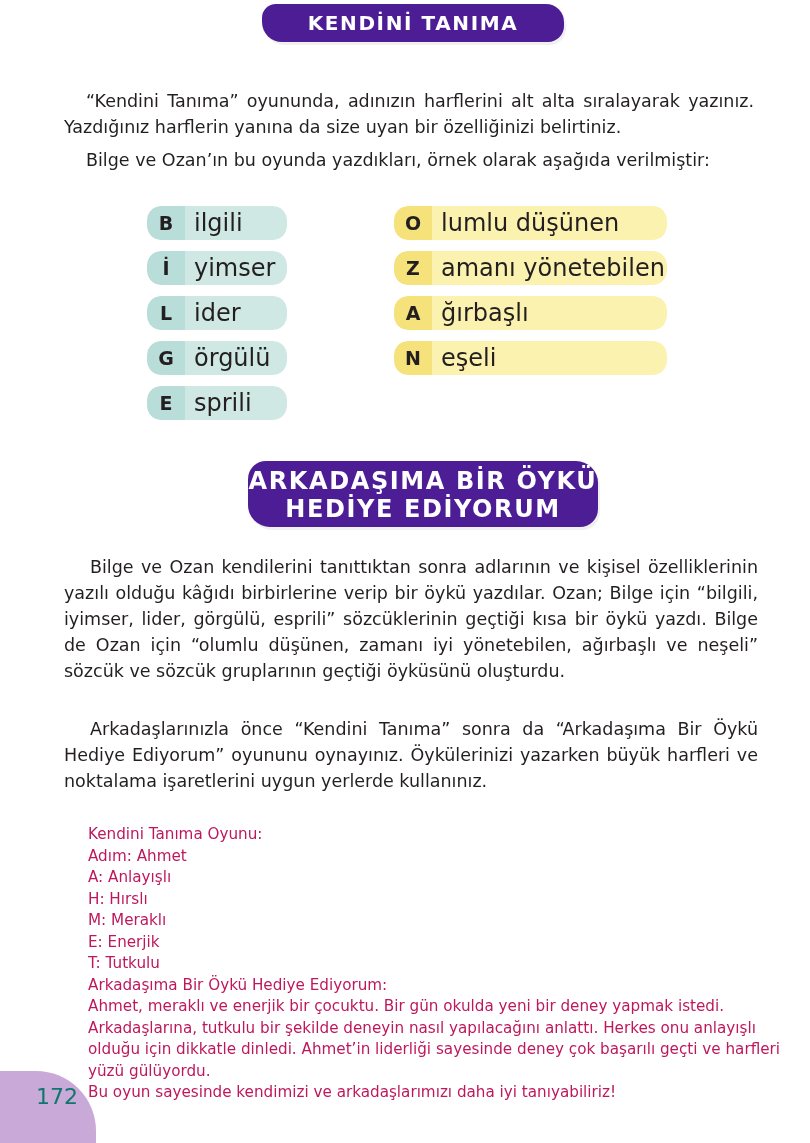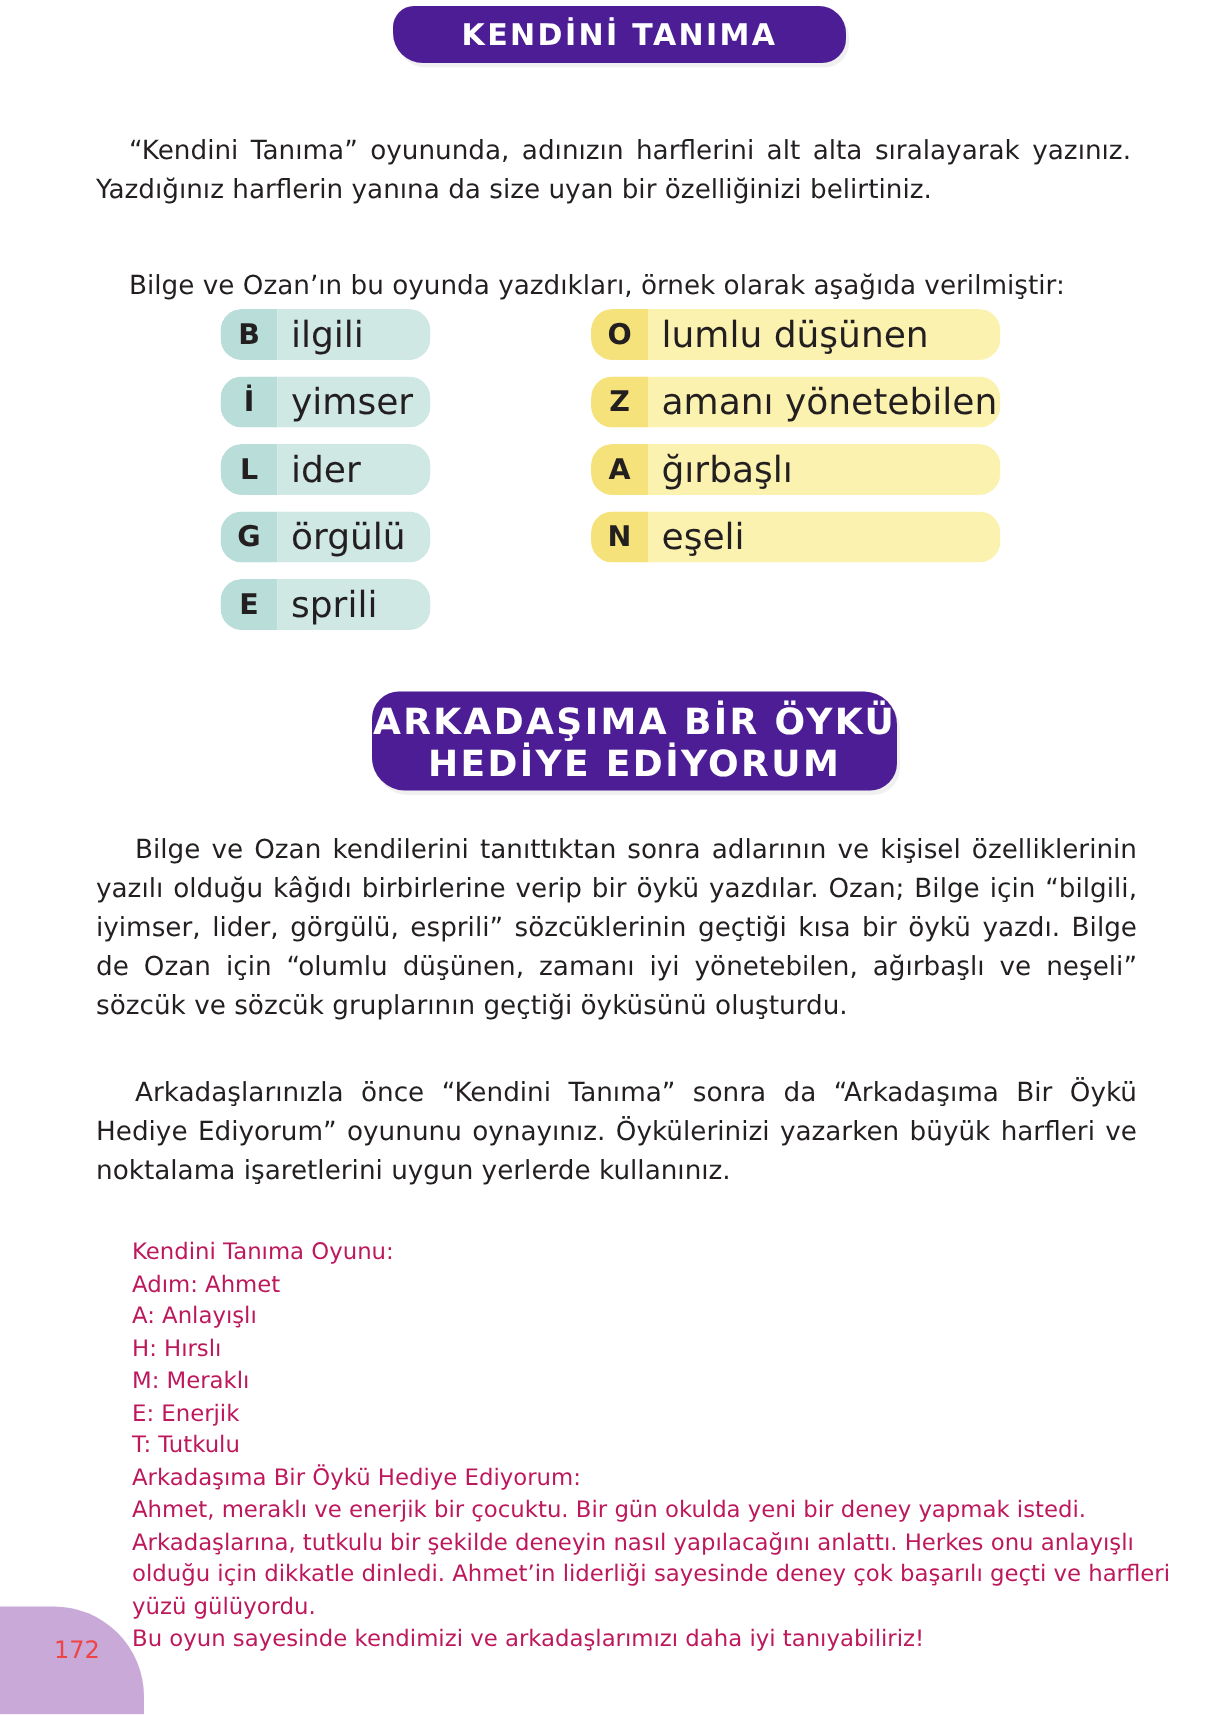--- a/index.html
+++ b/index.html
@@ -49,21 +49,21 @@
 
   
   .para {
     position: absolute;
     font-size: 17.5px;
     line-height: 26px;
     color: #231f20;
     text-align: justify;
   }
   .p1 { left: 64px; top: 70px; width: 690px; text-indent: 22px; }
-  .p2 { left: 64px; top: 160px; width: 690px; text-indent: 22px; }
+  .p2 { left: 64px; top: 129px; width: 690px; text-indent: 22px; }
   .p3 { left: 64px; top: 536px; width: 694px; text-indent: 26px; }
   .p4 { left: 64px; top: 698px; width: 694px; text-indent: 26px; }
 
   
   .lists {
     position: absolute;
     left: 0; top: 206px;
     width: 810px;
   }
   .col {
@@ -120,22 +120,22 @@
   .corner {
     position: absolute;
     left: 0; bottom: 0;
     width: 96px; height: 72px;
     background: #c9a9d8;
     border-radius: 0 60px 0 0;
   }
   .page-no {
     position: absolute;
     left: 36px; bottom: 34px;
-    font-size: 16px;
-    color: #ef4444;
+    font-size: 22px;
+    color: #0f766e;
   }
 </style>
 </head>
 <body>
 
 <div class="page">
 
   <div class="banner banner-1">
     <span>KENDİNİ TANIMA</span>
   </div>

